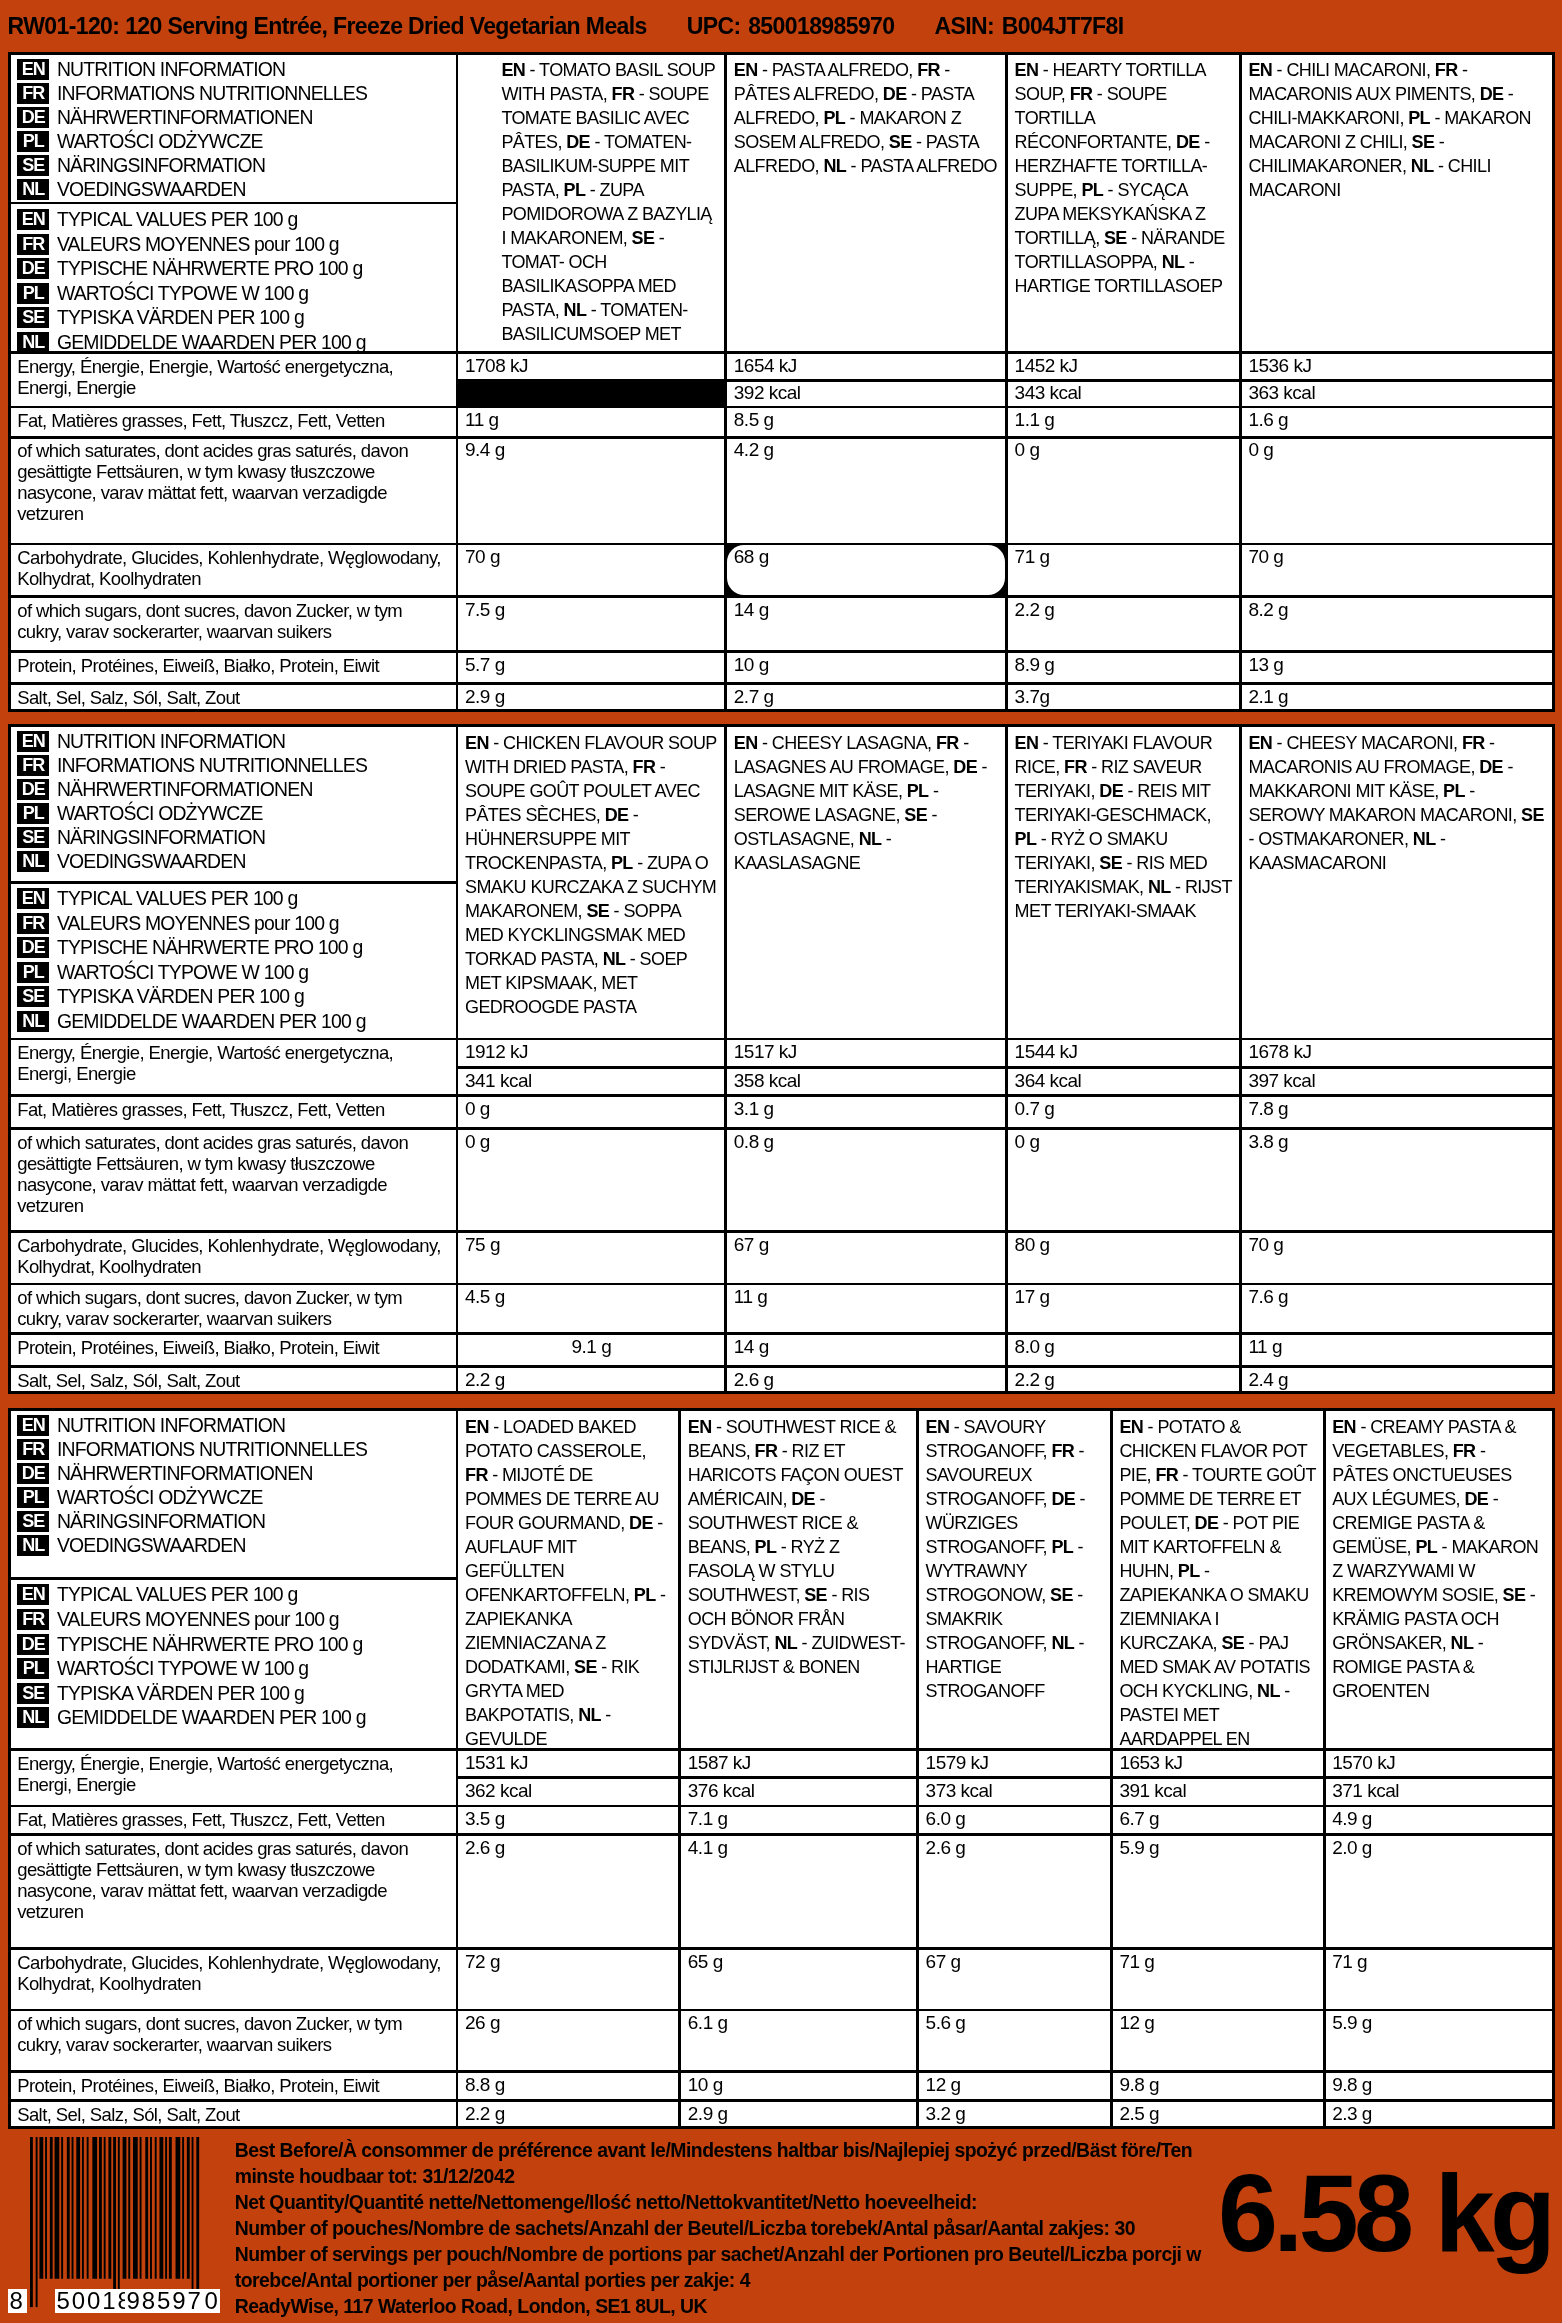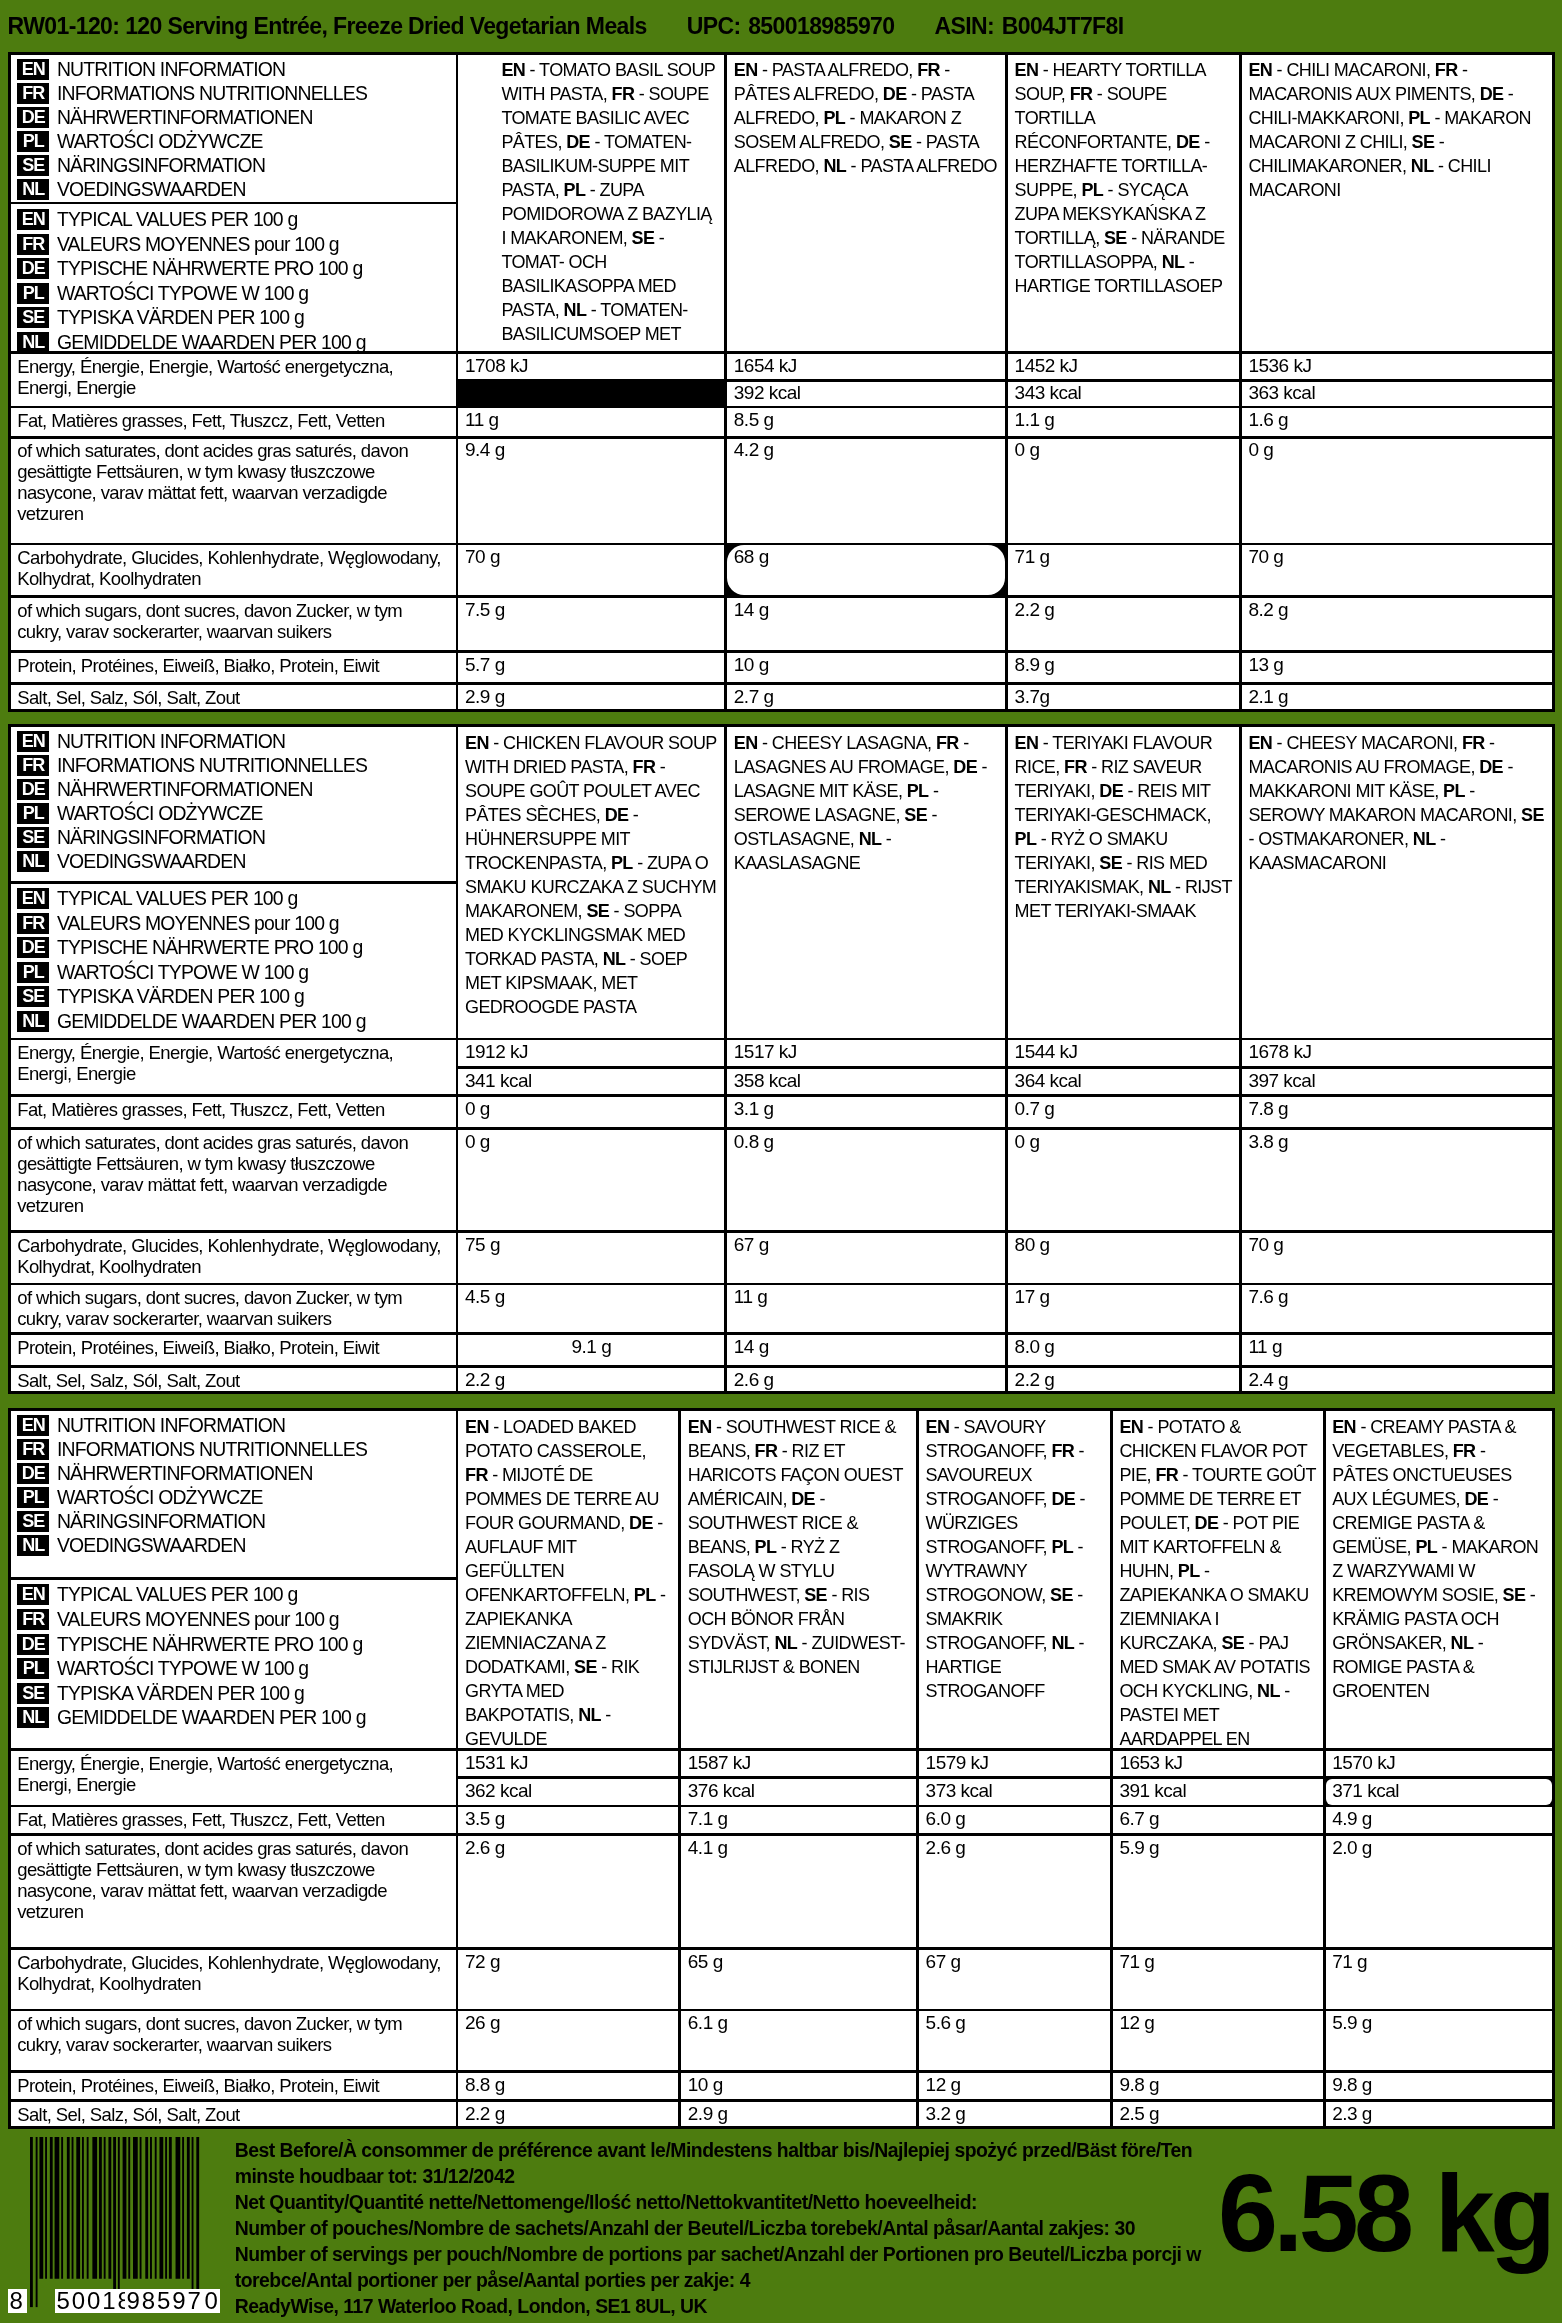--- a/index.html
+++ b/index.html
@@ -1,18 +1,18 @@
 <!DOCTYPE html>
 <html style="font-size:15px"><head>
 <meta charset="utf-8">
 <style>
   html,body{margin:0;padding:0;background:#fff;}
   body{width:1562px;font-family:"Liberation Sans",sans-serif;color:#000;
        -webkit-font-smoothing:antialiased;}
-  .sheet{position:relative;width:1562px;height:2323px;background:#4d7c0f;overflow:hidden;}
+  .sheet{position:relative;width:1562px;height:2323px;background:#c2410c;overflow:hidden;}
 
   
   .title-bar{padding:13.2px 7.6px 11.4px 7.6px;font-size:23px;font-weight:bold;letter-spacing:-0.6px;white-space:nowrap;}
   .title-bar .seg{margin-right:40px;}
   .title-bar .lbl{margin-right:7.6px;}
 
   
   #tables-host{padding:0 7.6px;}
   .ntable{display:grid;background:#000;border:3.8px solid #000;gap:2.8px;box-sizing:border-box;width:1547px;}
   .ntable + .ntable{margin-top:11.4px;}
@@ -323,21 +323,21 @@
         <div class="cell row-label" style="grid-area: 10 / 1;">Salt, Sel, Salz, Sól, Salt, Zout</div>
         <div class="cell value-cell" style="grid-area: 3 / 2;">1531 kJ</div>
         <div class="cell value-cell" style="grid-area: 3 / 3;">1587 kJ</div>
         <div class="cell value-cell" style="grid-area: 3 / 4;">1579 kJ</div>
         <div class="cell value-cell" style="grid-area: 3 / 5;">1653 kJ</div>
         <div class="cell value-cell" style="grid-area: 3 / 6;">1570 kJ</div>
         <div class="cell value-cell" style="grid-area: 4 / 2;">362 kcal</div>
         <div class="cell value-cell" style="grid-area: 4 / 3;">376 kcal</div>
         <div class="cell value-cell" style="grid-area: 4 / 4;">373 kcal</div>
         <div class="cell value-cell" style="grid-area: 4 / 5;">391 kcal</div>
-        <div class="cell value-cell" style="grid-area: 4 / 6; border-radius: 6px;">371 kcal</div>
+        <div class="cell value-cell" style="grid-area: 4 / 6;">371 kcal</div>
         <div class="cell value-cell" style="grid-area: 5 / 2;">3.5 g</div>
         <div class="cell value-cell" style="grid-area: 5 / 3;">7.1 g</div>
         <div class="cell value-cell" style="grid-area: 5 / 4;">6.0 g</div>
         <div class="cell value-cell" style="grid-area: 5 / 5;">6.7 g</div>
         <div class="cell value-cell" style="grid-area: 5 / 6;">4.9 g</div>
         <div class="cell value-cell" style="grid-area: 6 / 2;">2.6 g</div>
         <div class="cell value-cell" style="grid-area: 6 / 3;">4.1 g</div>
         <div class="cell value-cell" style="grid-area: 6 / 4;">2.6 g</div>
         <div class="cell value-cell" style="grid-area: 6 / 5;">5.9 g</div>
         <div class="cell value-cell" style="grid-area: 6 / 6;">2.0 g</div>

